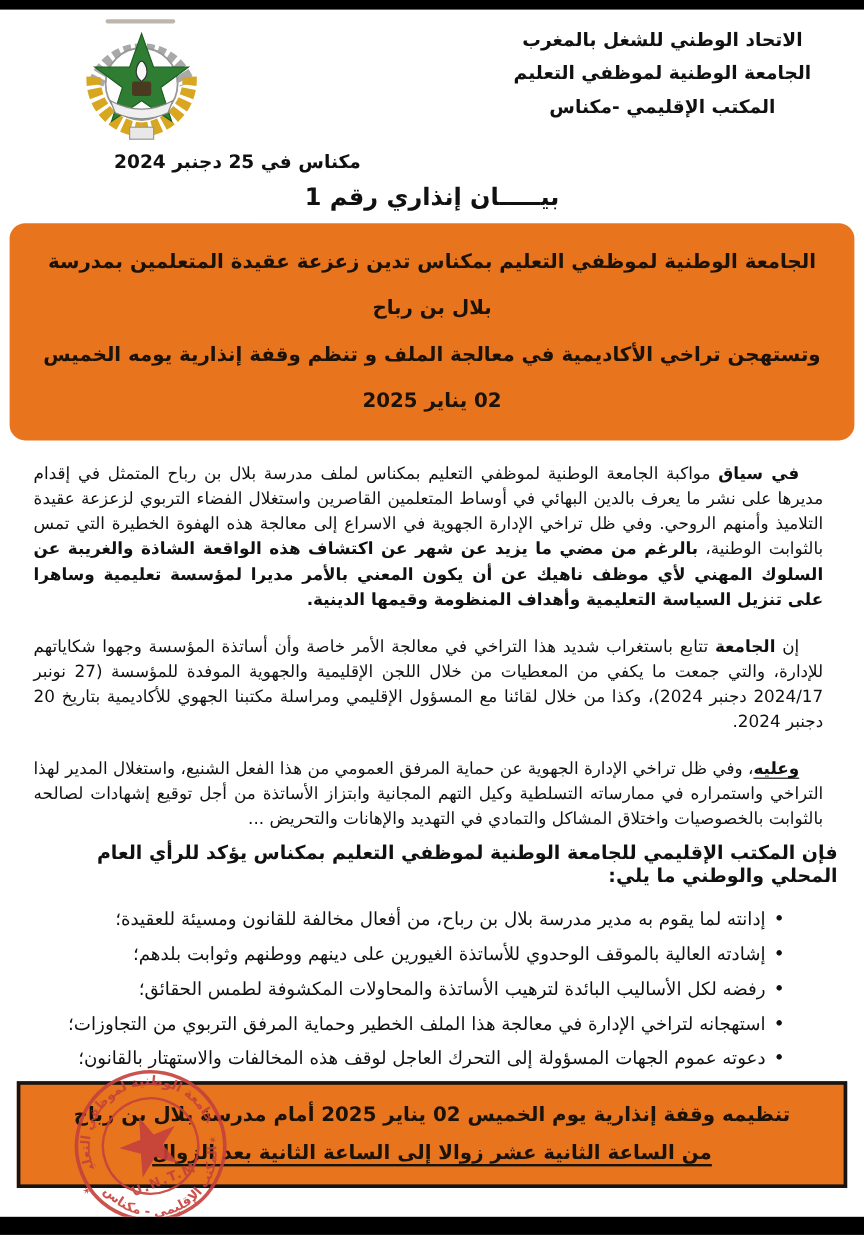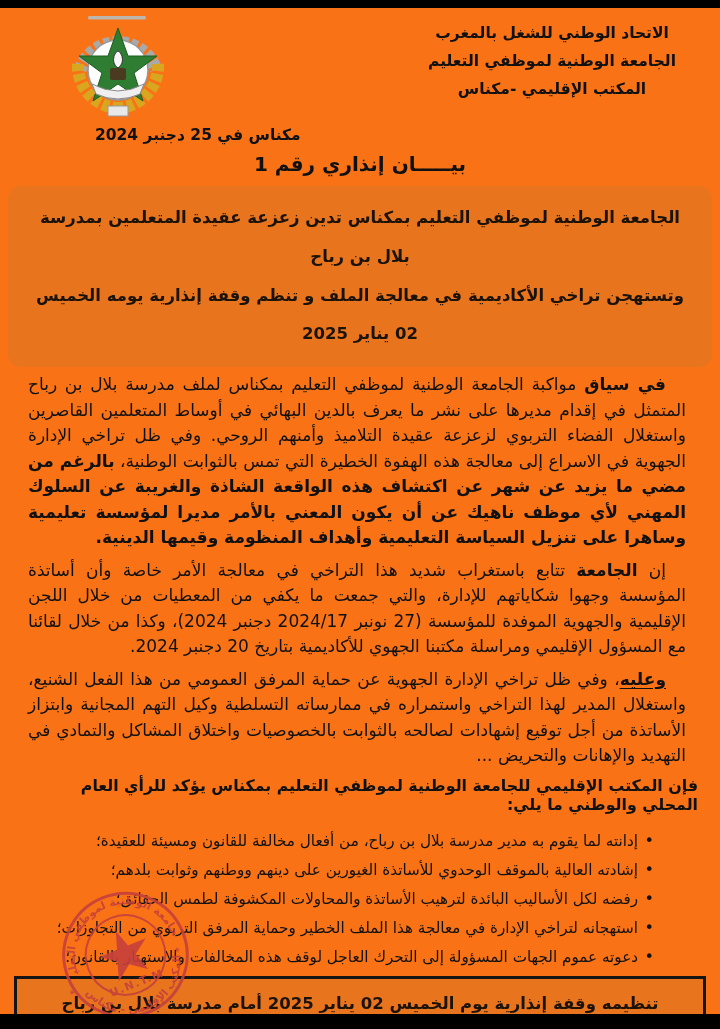--- a/index.html
+++ b/index.html
@@ -3,37 +3,37 @@
 <meta charset="utf-8">
 <style>
   :root{
     --banner-orange:#E8741E;
     --stamp-red:#C5413C;
     --text:#111111;
   }
   html,body{margin:0;padding:0;background:#333;}
   .frame{position:relative;width:720px;height:1029px;background:#000;overflow:hidden;
          font-family:"DejaVu Sans","Liberation Sans",sans-serif;}
-  .page{position:absolute;top:8px;left:0;right:0;bottom:15px;background:#f97316;
+  .page{position:absolute;top:8px;left:0;right:0;bottom:15px;background:#ffffff;
         direction:rtl;color:var(--text);overflow:hidden;}
   
   .header{position:relative;height:116px;}
   .org-block{position:absolute;right:18px;top:12px;width:300px;text-align:center;
              font-weight:bold;font-size:15.5px;line-height:1.8;}
   .logo-wrap{position:absolute;left:58px;top:4px;width:120px;height:112px;}
   .date-line{font-weight:bold;font-size:15.5px;text-align:left;padding-left:95px;margin-top:2px;}
   .title{text-align:center;font-size:20px;font-weight:bold;margin:8px 0 10px;}
   
   .banner{background:var(--banner-orange);color:#1c1308;font-weight:bold;text-align:center;}
   .banner1{margin:0 8px;padding:13px 14px;font-size:16.5px;line-height:2.35;border-radius:13px;}
   .banner2{margin:8px 14px 6px;padding:9px 12px;font-size:16.5px;line-height:1.95;
            border:3px solid #151515;}
   .banner2 .u-line{text-decoration:underline;text-underline-offset:4px;text-decoration-thickness:2px;}
   
-  .para{font-size:17px;line-height:1.5;text-align:justify;margin:5px 34px 7px 28px;
+  .para{font-size:14px;line-height:1.5;text-align:justify;margin:18px 34px 7px 28px;
         text-indent:20px;}
   .para b{font-weight:bold;}
   .lead-u{text-decoration:underline;text-underline-offset:3px;}
   .list-intro{font-weight:bold;font-size:15.8px;margin:6px 22px 16px 24px;}
   ul.resolutions{list-style:none;margin:2px 66px 2px 30px;padding:0;font-size:15.2px;}
   ul.resolutions li{position:relative;padding-right:16px;margin-bottom:7px;line-height:1.45;}
   ul.resolutions li::before{content:"•";position:absolute;right:0;top:-1px;font-size:16px;}
   
   .stamp{position:absolute;left:38px;top:872px;width:175px;height:150px;
          transform:rotate(-22deg);opacity:.9;}

